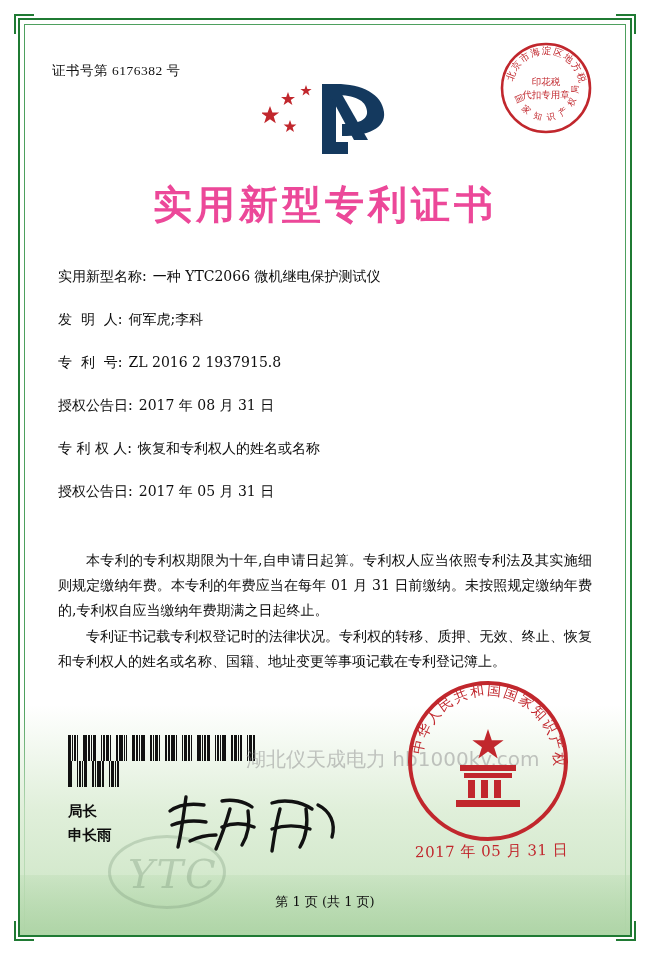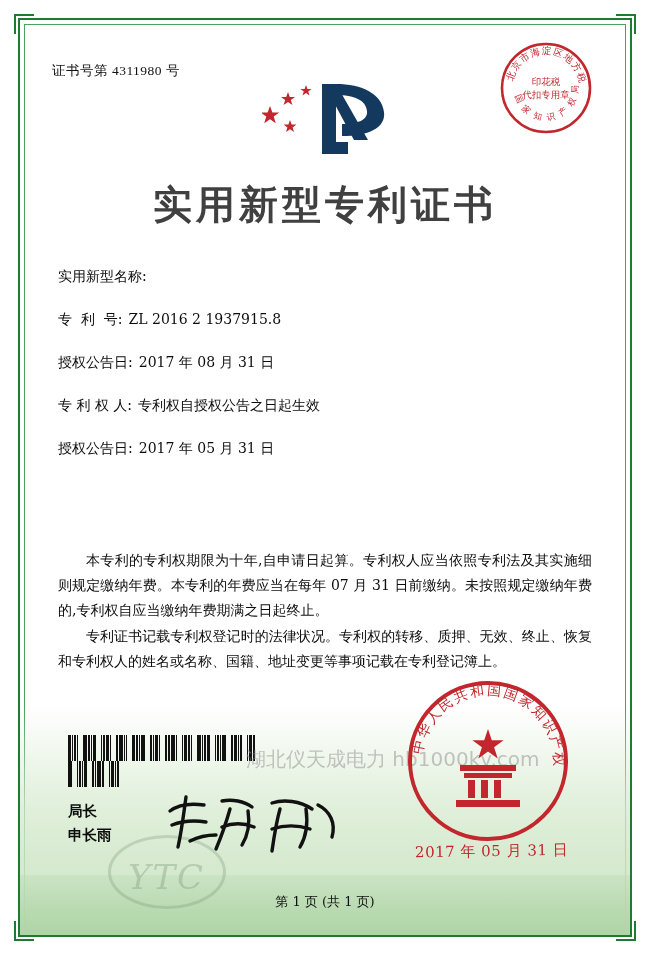--- a/index.html
+++ b/index.html
@@ -108,21 +108,21 @@
   
   .main-title {
     position: absolute;
     left: 0;
     right: 0;
     top: 178px;
     text-align: center;
     font-size: 39px;
     font-weight: bold;
     letter-spacing: 4px;
-    color: #404040;
+    color: #ec4899;
     font-family: "DejaVu Serif", serif;
   }
 
   
   .fields {
     position: absolute;
     left: 58px;
     top: 268px;
     right: 62px;
   }
@@ -217,21 +217,21 @@
     bottom: 96px;
     width: 185px;
     height: 70px;
   }
 
   
   .watermark-ytc {
     position: absolute;
     left: 128px;
     bottom: 58px;
-    font-size: 34px;
+    font-size: 40px;
     color: rgba(120,150,120,0.35);
     font-family: "DejaVu Serif", serif;
     font-style: italic;
     letter-spacing: 2px;
   }
   .watermark-circle {
     position: absolute;
     left: 108px;
     bottom: 46px;
     width: 112px;
@@ -271,21 +271,21 @@
   <div class="border-outer"></div>
   <div class="border-inner"></div>
   <div class="corner tl"></div>
   <div class="corner tr"></div>
   <div class="corner bl"></div>
   <div class="corner br"></div>
 
   <div class="bottom-wash"></div>
   <div class="bottom-wash2"></div>
 
-  <div class="cert-no">证书号第 4311980 号</div>
+  <div class="cert-no">证书号第 6176382 号</div>
 
   <div class="emblem">
     <svg width="130" height="82" viewBox="0 0 130 82" xmlns="http://www.w3.org/2000/svg">
       <g fill="#c1272d">
         <polygon points="8,28 10.4,34.5 17.2,34.5 11.7,38.6 13.8,45.2 8,41.2 2.2,45.2 4.3,38.6 -1.2,34.5 5.6,34.5"></polygon>
         <polygon points="26,14 27.8,19 33,19 28.8,22.1 30.4,27.1 26,24 21.6,27.1 23.2,22.1 19,19 24.2,19"></polygon>
         <polygon points="28,42 29.6,46.6 34.4,46.6 30.6,49.4 32,54 28,51.2 24,54 25.4,49.4 21.6,46.6 26.4,46.6"></polygon>
         <polygon points="44,7 45.4,11 49.6,11 46.2,13.5 47.5,17.6 44,15 40.5,17.6 41.8,13.5 38.4,11 42.6,11"></polygon>
       </g>
       <path d="M60 6 L60 76 L74 76 L74 6 Z" fill="#14395e"></path>
@@ -311,41 +311,46 @@
       <text x="48" y="45" text-anchor="middle" font-size="9.5" fill="#c1272d" font-family="DejaVu Serif, serif">印花税</text>
       <text x="48" y="58" text-anchor="middle" font-size="9.5" fill="#c1272d" font-family="DejaVu Serif, serif">代扣专用章</text>
     </svg>
   </div>
 
   <div class="main-title">实用新型专利证书</div>
 
   <div class="fields">
     <div class="field-row">
       <span class="field-label">实用新型名称:</span>
+      <span class="field-value">一种 YTC2066 微机继电保护测试仪</span>
+    </div>
+    <div class="field-row">
+      <span class="field-label">发  明  人:</span>
+      <span class="field-value">何军虎;李科</span>
     </div>
     <div class="field-row">
       <span class="field-label">专  利  号:</span>
       <span class="field-value">ZL 2016 2 1937915.8</span>
     </div>
     <div class="field-row">
       <span class="field-label">授权公告日:</span>
       <span class="field-value">2017 年 08 月 31 日</span>
     </div>
     <div class="field-row">
       <span class="field-label">专 利 权 人:</span>
-      <span class="field-value">专利权自授权公告之日起生效</span>
+      <span class="field-value">恢复和专利权人的姓名或名称</span>
     </div>
     <div class="field-row">
       <span class="field-label">授权公告日:</span>
       <span class="field-value">2017 年 05 月 31 日</span>
     </div>
   </div>
 
   <div class="body-text">
-    <p>本专利的专利权期限为十年,自申请日起算。专利权人应当依照专利法及其实施细则规定缴纳年费。本专利的年费应当在每年 07 月 31 日前缴纳。未按照规定缴纳年费的,专利权自应当缴纳年费期满之日起终止。</p>
+    <p>本专利的专利权期限为十年,自申请日起算。专利权人应当依照专利法及其实施细则规定缴纳年费。本专利的年费应当在每年 01 月 31 日前缴纳。未按照规定缴纳年费的,专利权自应当缴纳年费期满之日起终止。</p>
     <p>专利证书记载专利权登记时的法律状况。专利权的转移、质押、无效、终止、恢复和专利权人的姓名或名称、国籍、地址变更等事项记载在专利登记簿上。</p>
   </div>
 
   <div class="barcode">
     <span style="width:3px"></span><span style="width:1px"></span><span style="width:2px"></span><span style="width:1px"></span>
     <span style="width:4px"></span><span style="width:2px"></span><span style="width:1px"></span><span style="width:3px"></span>
     <span style="width:1px"></span><span style="width:2px"></span><span style="width:3px"></span><span style="width:1px"></span>
     <span style="width:2px"></span><span style="width:4px"></span><span style="width:1px"></span><span style="width:1px"></span>
     <span style="width:3px"></span><span style="width:2px"></span><span style="width:1px"></span><span style="width:4px"></span>
     <span style="width:2px"></span><span style="width:1px"></span><span style="width:3px"></span><span style="width:1px"></span>

